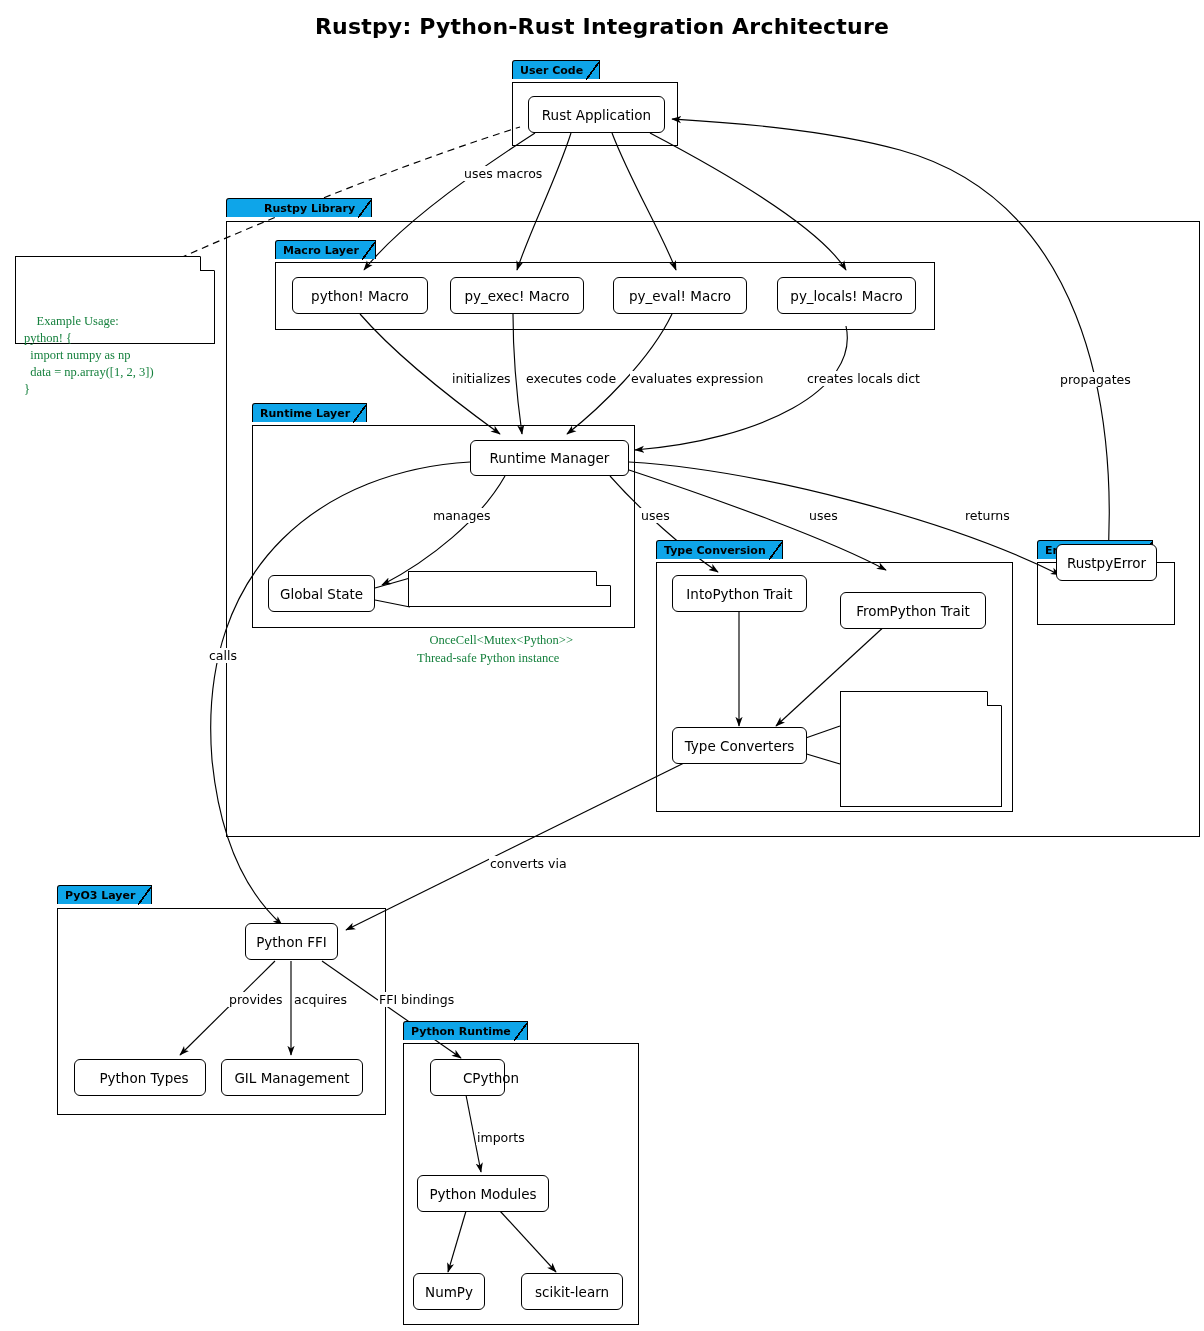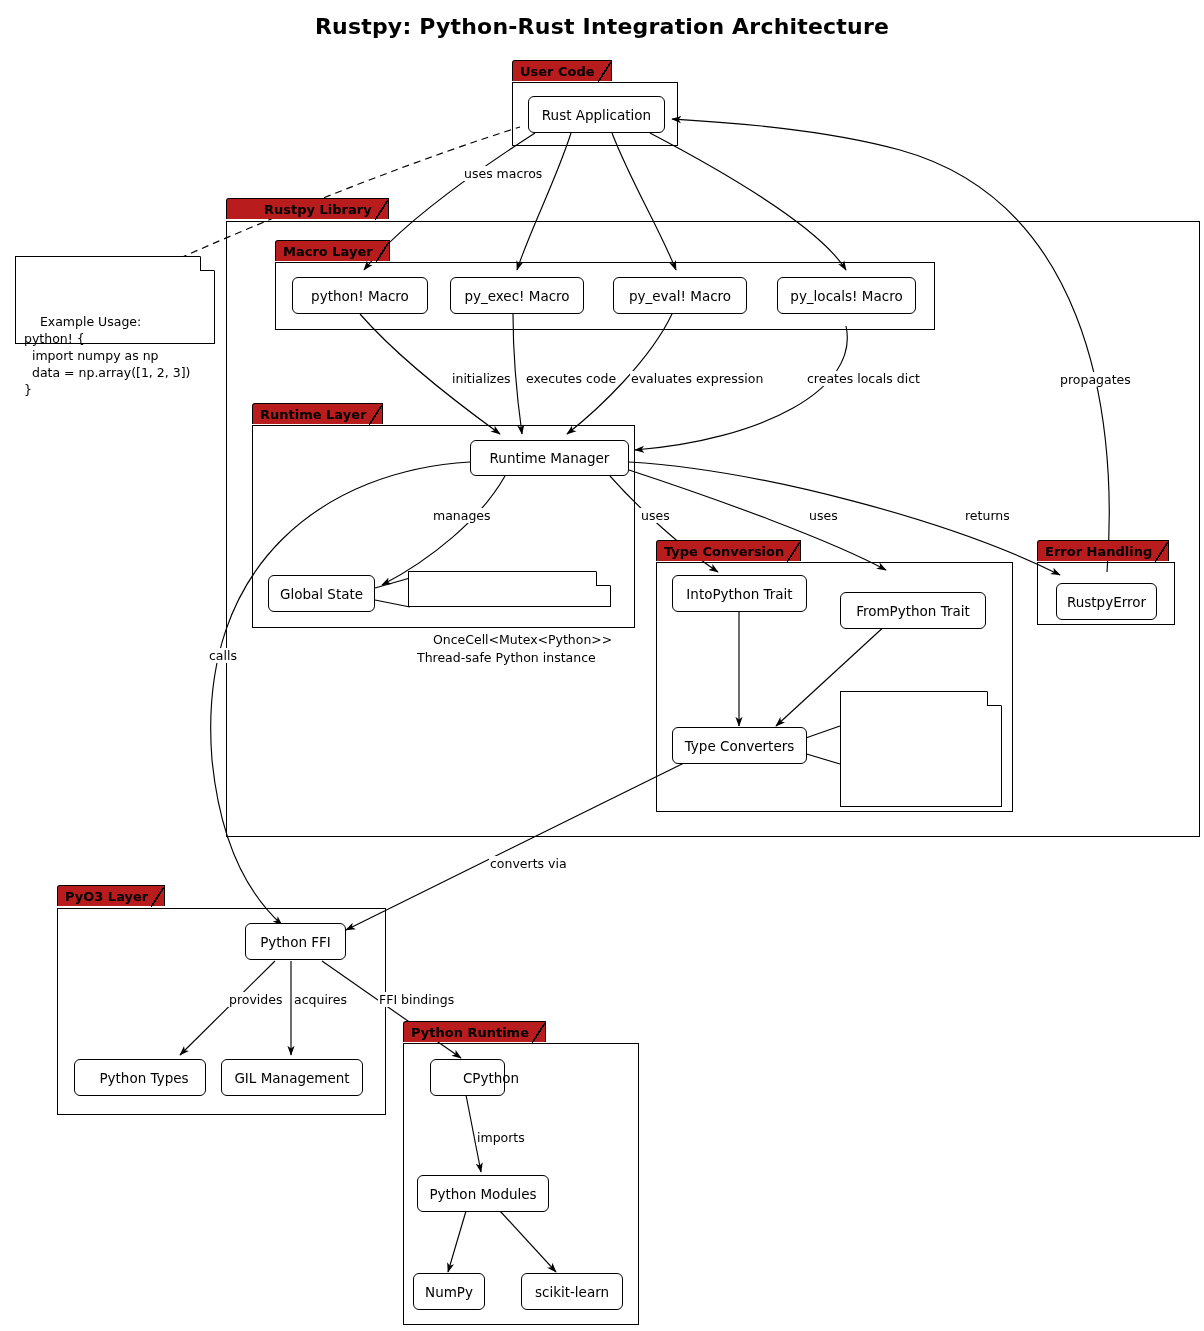--- a/index.html
+++ b/index.html
@@ -39,22 +39,22 @@
     position: absolute;
     box-sizing: border-box;
     border: 1.4px solid #000000;
     background: transparent;
   }
   .pkg-tab {
     position: absolute;
     box-sizing: border-box;
     border: 1.4px solid #000000;
     border-bottom: none;
-    background: #b91c1c;
-    font-size: 13px;
+    background: #0ea5e9;
+    font-size: 11px;
     font-weight: bold;
     color: #000000;
     padding: 3px 16px 2px 7px;
     white-space: nowrap;
     border-radius: 3px 0 0 0;
   }
   .pkg-tab::after {
     content: "";
     position: absolute;
     right: 0;
@@ -80,24 +80,25 @@
     z-index: 3;
   }
   
   .note {
     position: absolute;
     box-sizing: border-box;
     background: #ffffff;
     border: 1.3px solid #000000;
     font-size: 12.5px;
     line-height: 17px;
-    color: #000000;
+    color: #15803d;
     padding: 5px 8px 5px 8px;
     white-space: pre;
     z-index: 4;
+    font-family: Liberation Serif, serif;
   }
   .note .fold {
     position: absolute;
     right: -1px;
     top: -1px;
     width: 14px;
     height: 14px;
     background: #ffffff;
     border-left: 1.3px solid #000000;
     border-bottom: 1.3px solid #000000;
@@ -215,23 +216,23 @@
   <div class="node" style="left:613px; top:277px; width:134px; height:37px;">py_eval! Macro</div>
   <div class="node" style="left:777px; top:277px; width:139px; height:37px;">py_locals! Macro</div>
 
   <div class="node" style="left:470px; top:440px; width:159px; height:36px;">Runtime Manager</div>
   <div class="node" style="left:268px; top:575px; width:107px; height:37px;">Global State</div>
 
   <div class="node" style="left:672px; top:575px; width:135px; height:37px;">IntoPython Trait</div>
   <div class="node" style="left:840px; top:575px; width:146px; height:37px;margin-top:17px;">FromPython Trait</div>
   <div class="node" style="left:672px; top:727px; width:135px; height:37px;">Type Converters</div>
 
-  <div class="node" style="left:1056px; top:583px; width:101px; height:37px;">RustpyError</div>
-
-  <div class="node" style="left:245px; top:923px; width:101px; height:37px;">Python FFI</div>
+  <div class="node" style="left:1056px; top:544px; width:101px; height:37px;">RustpyError</div>
+
+  <div class="node" style="left:245px; top:923px; width:93px; height:37px;">Python FFI</div>
   <div class="node" style="left:74px; top:1059px; width:132px; height:37px;padding-left:8px;">Python Types</div>
   <div class="node" style="left:221px; top:1059px; width:142px; height:37px;">GIL Management</div>
 
   <div class="node" style="left:430px; top:1059px; width:75px; height:37px;padding-left:47px;">CPython</div>
   <div class="node" style="left:417px; top:1175px; width:132px; height:37px;">Python Modules</div>
   <div class="node" style="left:413px; top:1273px; width:72px; height:37px;">NumPy</div>
   <div class="node" style="left:521px; top:1273px; width:102px; height:37px;">scikit-learn</div>
 
   <div class="note" style="left:15px; top:256px; width:200px; height:88px;">
     <span class="fold2"></span>

